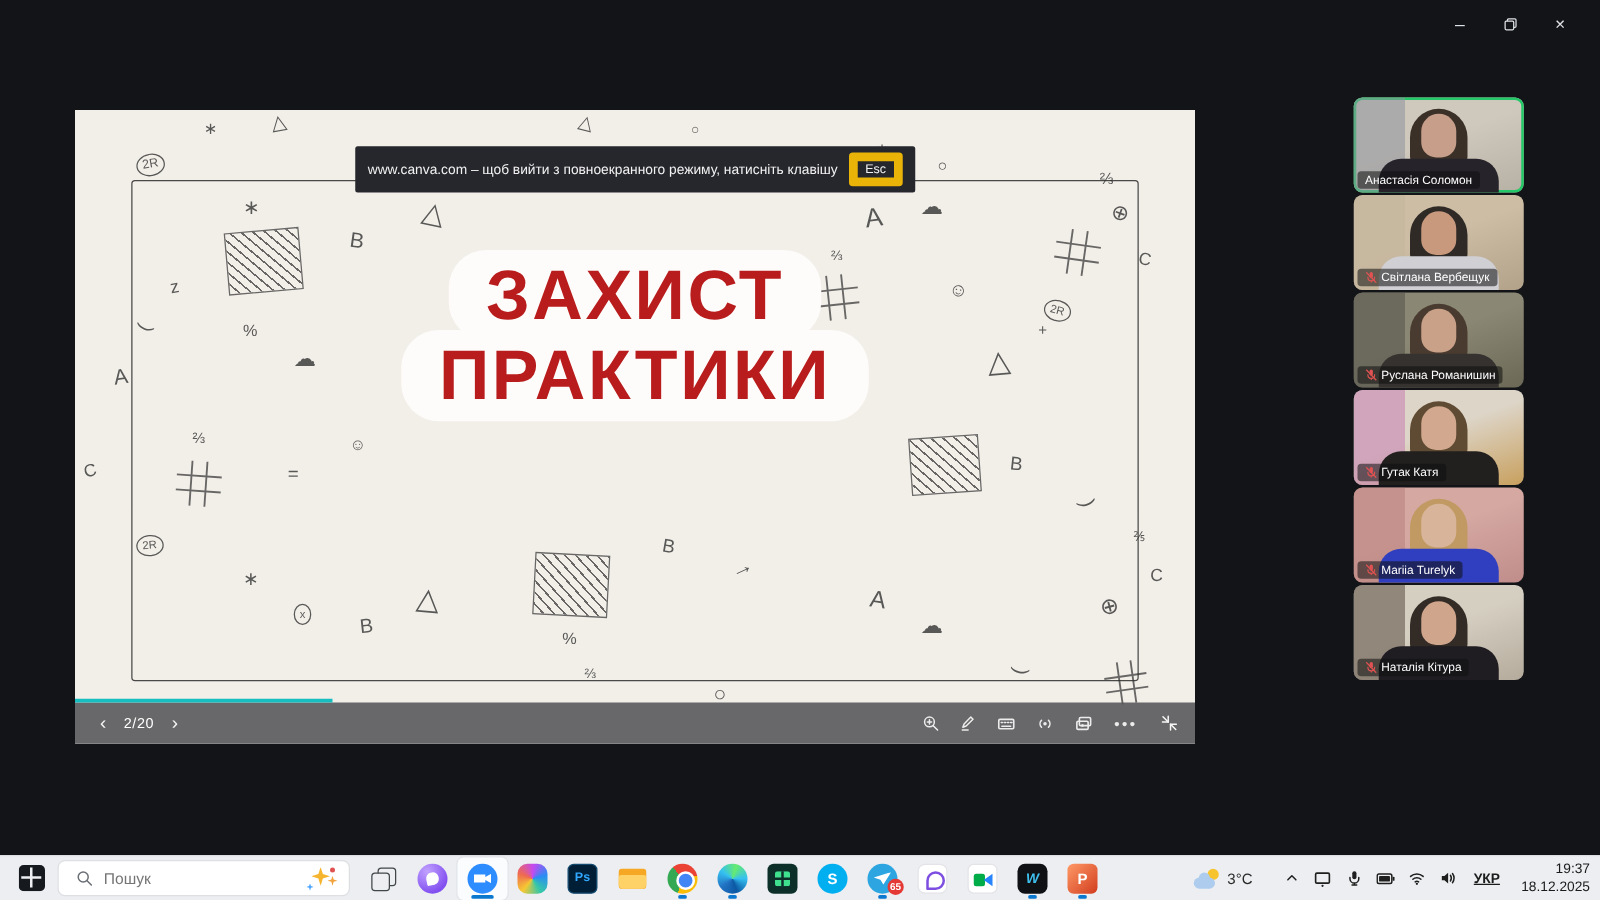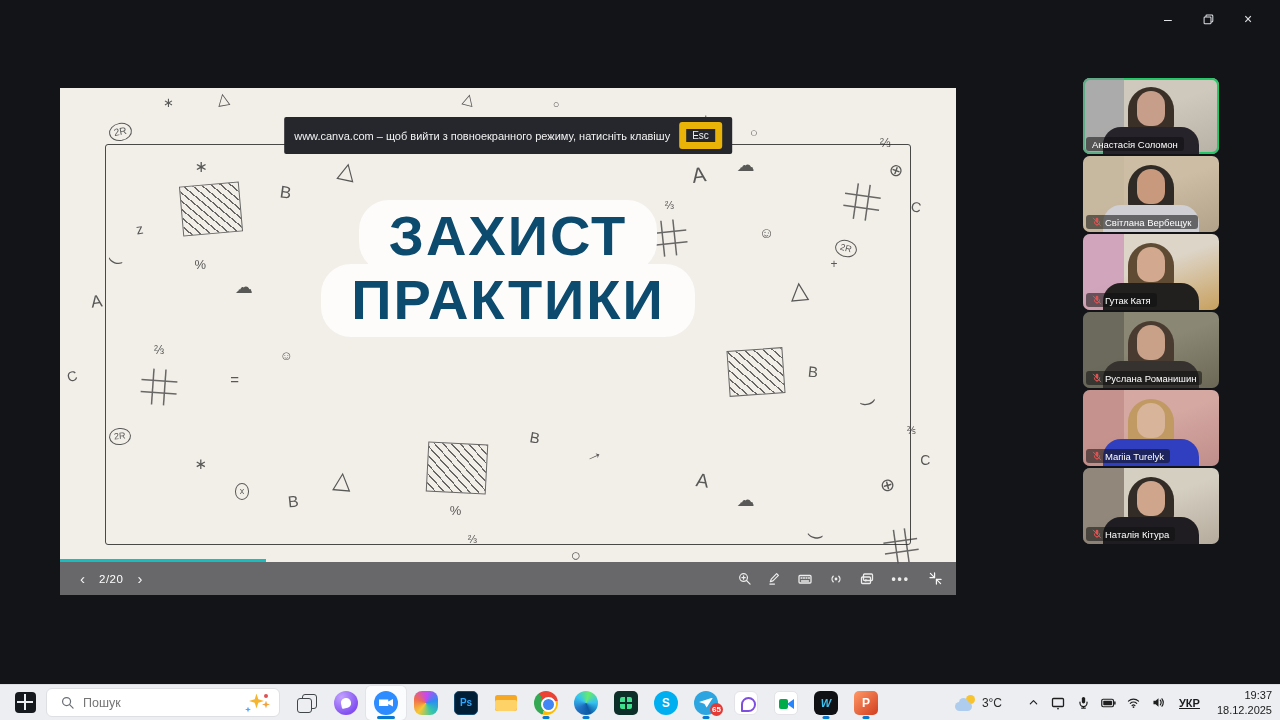--- a/index.html
+++ b/index.html
@@ -23,21 +23,21 @@
       linear-gradient(#2e2e2e,#2e2e2e) 67% 0/1.5px 100% no-repeat,
       linear-gradient(#2e2e2e,#2e2e2e) 0 33%/100% 1.5px no-repeat,
       linear-gradient(#2e2e2e,#2e2e2e) 0 67%/100% 1.5px no-repeat; opacity:.7; }
 
   
   .canva-bar { position:absolute; top:29px; left:50%; transform:translateX(-50%); background:#26272c; color:#f2f2f2; font-size:11px; padding:5px 10px; display:flex; align-items:center; gap:9px; border-radius:2px; z-index:6; white-space:nowrap; }
   .esc-key { border:7px solid #eab308; border-radius:3px; padding:1px 6px; font-size:10px; }
 
   
   .title-wrap { position:absolute; top:112px; left:0; right:0; text-align:center; z-index:4; }
-  .title-line { display:inline-block; background:#fdfcfa; border-radius:30px; padding:2px 30px; font-size:56px; font-weight:700; letter-spacing:2px; color:#0c4a6e; line-height:1.22; }
+  .title-line { display:inline-block; background:#fdfcfa; border-radius:30px; padding:2px 30px; font-size:56px; font-weight:700; letter-spacing:2px; color:#b91c1c; line-height:1.22; }
   .title-line.second { margin-top:-8px; }
   .subtitle { display:inline-block; margin-top:8px; background:#fdfcfa; border-radius:18px; padding:4px 22px; font-size:20px; font-weight:600; letter-spacing:9px; color:#1c1c1c; }
 
   
   .slide-toolbar { position:absolute; left:0; right:0; bottom:0; height:33px; background:rgba(84,84,86,.88); display:flex; align-items:center; color:#fff; z-index:8; }
   .progress-track { position:absolute; left:0; right:0; top:-3.5px; height:3.5px; background:transparent; }
   .progress-fill { height:100%; background:#17bdbf; }
   .tb-nav { display:flex; align-items:center; gap:14px; margin-left:20px; font-size:11.5px; }
   .tb-nav .navbtn { font-size:15px; line-height:1; opacity:.95; cursor:default; }
   .tb-page { font-weight:400; letter-spacing:.5px; }
@@ -275,50 +275,50 @@
       <span class="tray-ic" style="width:10px;height:10px">
           <svg viewBox="0 0 12 12" width="10" height="10">
             <rect x="4.4" y="0.8" width="3.2" height="5.8" rx="1.6" fill="#e05252"></rect>
             <path d="M2.8 5.2v.8a3.2 3.2 0 0 0 6.4 0v-.8M6 9.4v1.4" stroke="#e05252" fill="none" stroke-width="1.1"></path>
             <path d="M1.2 1l9.6 10" stroke="#e05252" stroke-width="1.2"></path>
           </svg>
         </span>
       <span>Світлана Вербещук</span>
     </div>
     </div>
-    <div class="thumb" style="--bg1: #ddd5c8; --bg2: #c8a05e; --accent: #c77fb5; --hair: #5f4a33; --skin: #d2a98e; --top: #22201f;">
+    <div class="thumb" style="--bg1: #8a8874; --bg2: #6b6955; --accent: #54524a; --hair: #4a3b30; --skin: #c9a088; --top: #35322f;">
       <div class="band"></div>
     <div class="p-hair"></div>
     <div class="p-face"></div>
     <div class="p-torso"></div>
     <div class="nametag">
       <span class="tray-ic" style="width:10px;height:10px">
           <svg viewBox="0 0 12 12" width="10" height="10">
             <rect x="4.4" y="0.8" width="3.2" height="5.8" rx="1.6" fill="#e05252"></rect>
             <path d="M2.8 5.2v.8a3.2 3.2 0 0 0 6.4 0v-.8M6 9.4v1.4" stroke="#e05252" fill="none" stroke-width="1.1"></path>
             <path d="M1.2 1l9.6 10" stroke="#e05252" stroke-width="1.2"></path>
           </svg>
         </span>
-      <span>Гутак Катя</span>
-    </div>
-    </div>
-    <div class="thumb" style="--bg1: #8a8874; --bg2: #6b6955; --accent: #54524a; --hair: #4a3b30; --skin: #c9a088; --top: #35322f;">
+      <span>Руслана Романишин</span>
+    </div>
+    </div>
+    <div class="thumb" style="--bg1: #ddd5c8; --bg2: #c8a05e; --accent: #c77fb5; --hair: #5f4a33; --skin: #d2a98e; --top: #22201f;">
       <div class="band"></div>
     <div class="p-hair"></div>
     <div class="p-face"></div>
     <div class="p-torso"></div>
     <div class="nametag">
       <span class="tray-ic" style="width:10px;height:10px">
           <svg viewBox="0 0 12 12" width="10" height="10">
             <rect x="4.4" y="0.8" width="3.2" height="5.8" rx="1.6" fill="#e05252"></rect>
             <path d="M2.8 5.2v.8a3.2 3.2 0 0 0 6.4 0v-.8M6 9.4v1.4" stroke="#e05252" fill="none" stroke-width="1.1"></path>
             <path d="M1.2 1l9.6 10" stroke="#e05252" stroke-width="1.2"></path>
           </svg>
         </span>
-      <span>Руслана Романишин</span>
+      <span>Гутак Катя</span>
     </div>
     </div>
     <div class="thumb" style="--bg1: #d5a8a2; --bg2: #c08d8a; --accent: #b87f7c; --hair: #c09a62; --skin: #d8b49a; --top: #2f3fbf;">
       <div class="band"></div>
     <div class="p-hair"></div>
     <div class="p-face"></div>
     <div class="p-torso"></div>
     <div class="nametag">
       <span class="tray-ic" style="width:10px;height:10px">
           <svg viewBox="0 0 12 12" width="10" height="10">

